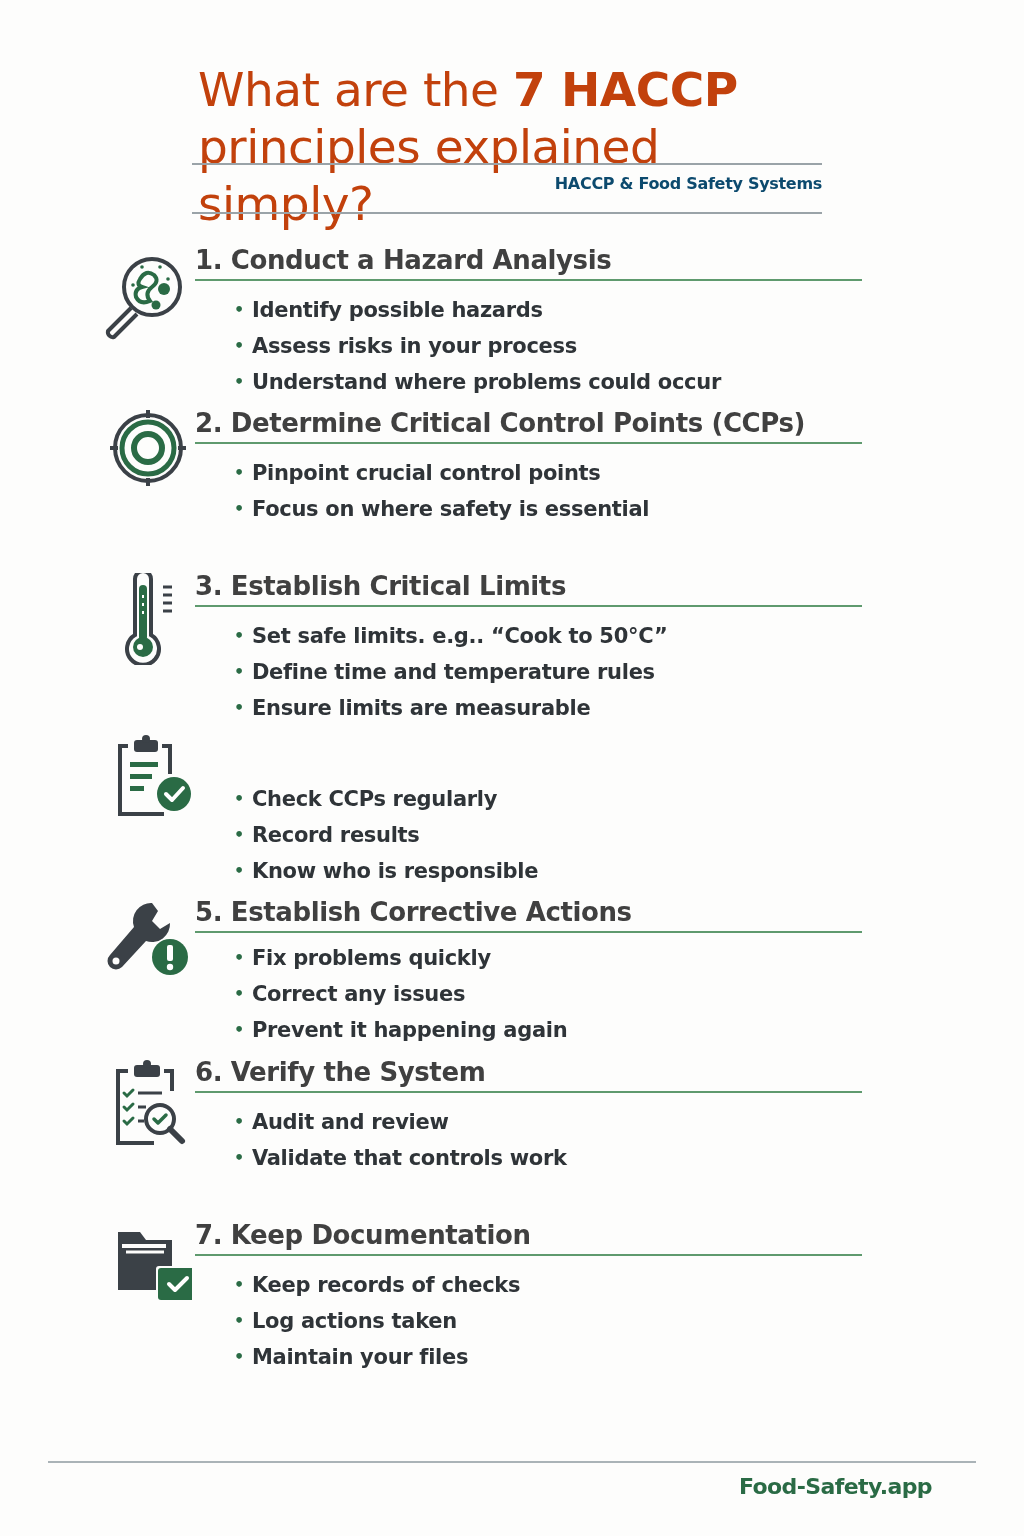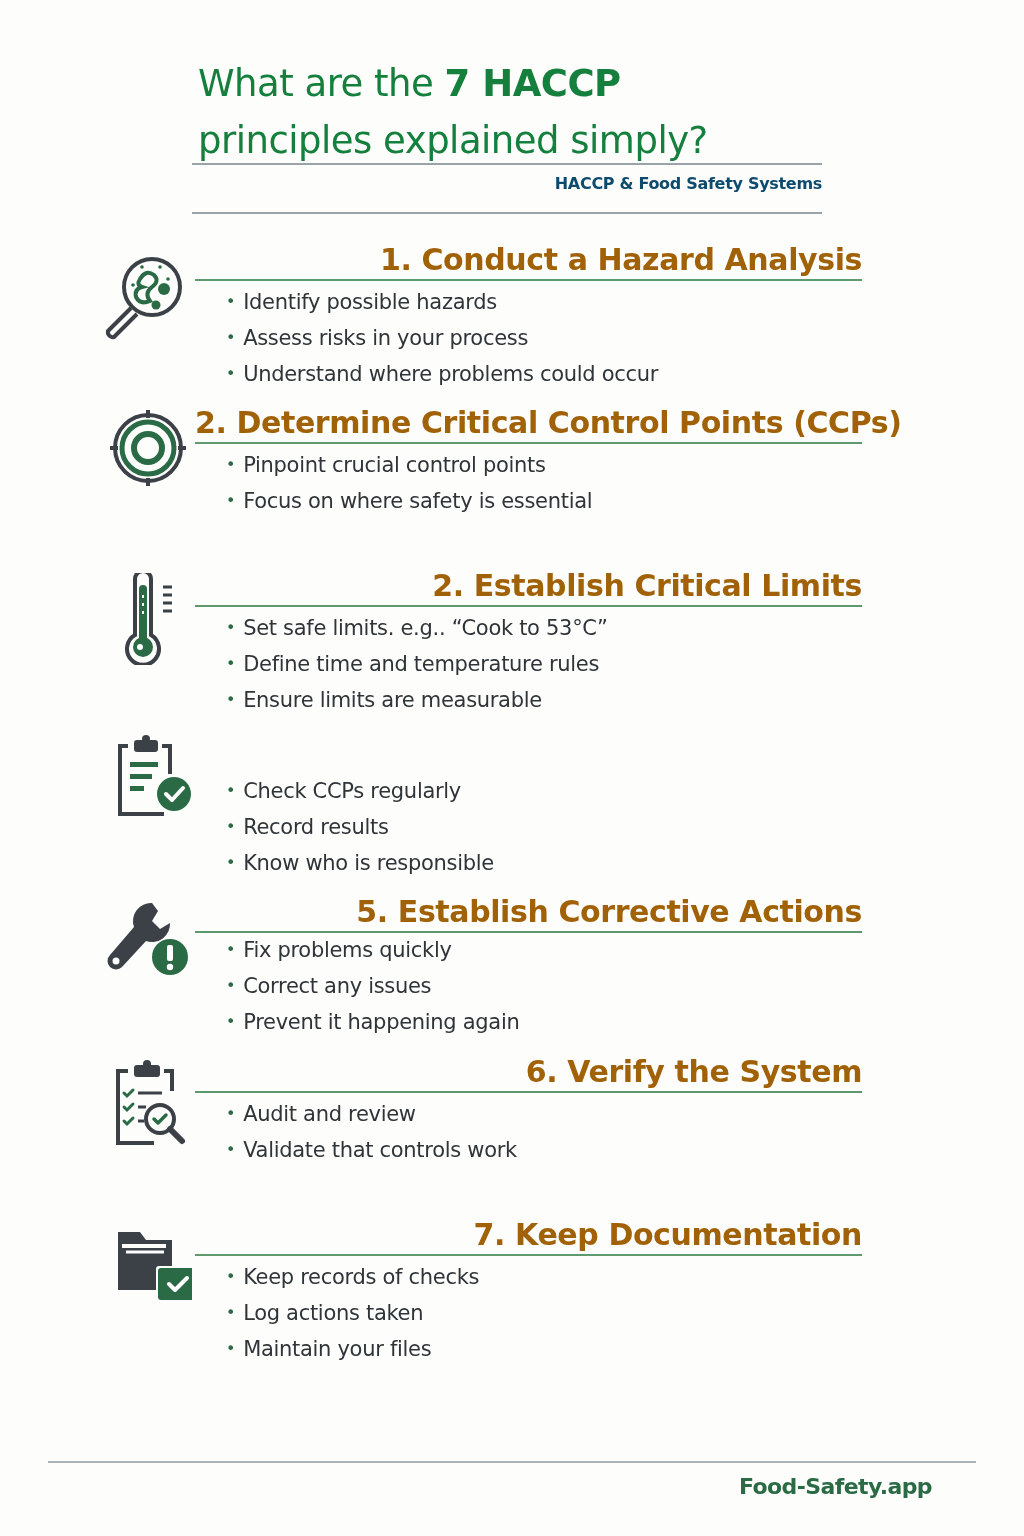--- a/index.html
+++ b/index.html
@@ -2,38 +2,38 @@
 <html><head>
 <meta charset="utf-8">
 <style>
   html, body { margin: 0; padding: 0; }
   body {
     width: 1024px; height: 1536px; background: #fdfdfc; position: relative; overflow: hidden;
     font-family: "DejaVu Sans", sans-serif; color: #2f3438;
   }
   .title {
     position: absolute; left: 198px; top: 30px; width: 640px;
-    font-family: "DejaVu Sans", sans-serif; font-size: 37px; line-height: 57px;
-    color: #15803d; letter-spacing: -0.5px; font-weight: normal;
+    font-family: "DejaVu Sans", sans-serif; font-size: 47px; line-height: 57px;
+    color: #c2410c; letter-spacing: -0.5px; font-weight: normal;
   }
   .title b { font-weight: bold; }
   .rule-top { position: absolute; left: 192px; width: 630px; height: 2px; background: #9aa3a8; }
   .subtitle {
     position: absolute; left: 192px; width: 630px; top: 174px; text-align: right;
     font-size: 16px; font-weight: bold; color: #0c4a6e; letter-spacing: -0.3px;
   }
   .section { position: absolute; left: 100px; width: 762px; height: 150px; }
   .icon { position: absolute; left: 0; top: 0; width: 92px; height: 92px; }
   .heading {
     position: absolute; left: 95px; top: 0; right: 0; height: 36px;
     border-bottom: 2px solid #5f9a6e;
-    font-size: 30px; font-weight: bold; color: #a16207; letter-spacing: -0.4px;
-    line-height: 34px; white-space: nowrap; text-align: right;
+    font-size: 26px; font-weight: bold; color: #404040; letter-spacing: -0.4px;
+    line-height: 34px; white-space: nowrap;
   }
-  .bullets { position: absolute; left: 126px; top: 42px; margin: 0; padding: 0; list-style: none; }
+  .bullets { position: absolute; left: 126px; top: 42px; margin: 8px; padding: 0; list-style: none; font-weight: bold; }
   .bullets li {
     font-size: 21px; line-height: 34px; color: #2f3438; letter-spacing: -0.3px; white-space: nowrap;
   }
   .bullets li::before { content: "•"; color: #2a6b45; font-size: 16px; margin-right: 8px; position: relative; top: -2px; }
   .rule-bottom { position: absolute; left: 48px; width: 928px; top: 1461px; height: 2px; background: #aab3b7; }
   .brand {
     position: absolute; right: 92px; top: 1474px; font-size: 22px; font-weight: bold; color: #2a6b45; letter-spacing: -0.6px;
   }
 </style>
 </head>
@@ -83,23 +83,23 @@
   <svg class="icon" viewBox="0 0 92 92" style="top:4px">
     <path d="M43 4 a8 8 0 0 1 16 0 V60 a16 16 0 1 1 -16 0 Z" fill="none" stroke="#3b4147" stroke-width="4" transform="translate(-8 2)"></path>
     <rect x="39" y="12" width="8" height="56" rx="4" fill="#2a6b45"></rect>
     <circle cx="43" cy="74" r="10" fill="#2a6b45"></circle>
     <circle cx="40" cy="74" r="3" fill="#fff"></circle>
     <rect x="42" y="22" width="2" height="3" fill="#fff"></rect>
       <rect x="42" y="30" width="2" height="3" fill="#fff"></rect>
       <rect x="42" y="38" width="2" height="3" fill="#fff"></rect>
     <path d="M63 14 H72 M63 22 H72 M63 30 H72 M63 38 H72" stroke="#3b4147" stroke-width="3"></path>
   </svg>
-  <div class="heading">2. Establish Critical Limits</div>
+  <div class="heading">3. Establish Critical Limits</div>
   <ul class="bullets">
-    <li>Set safe limits. e.g.. “Cook to 53°C”</li>
+    <li>Set safe limits. e.g.. “Cook to 50°C”</li>
     <li>Define time and temperature rules</li>
     <li>Ensure limits are measurable</li>
   </ul>
 </div>
 
 <div class="section" style="top:732px">
   <svg class="icon" viewBox="0 0 92 92" style="top:2px">
     <path d="M28 12 H20 V80 H64" fill="none" stroke="#3b4147" stroke-width="4"></path>
     <path d="M62 12 H70 V40" fill="none" stroke="#3b4147" stroke-width="4"></path>
     <rect x="34" y="6" width="24" height="12" rx="3" fill="#3b4147"></rect>

